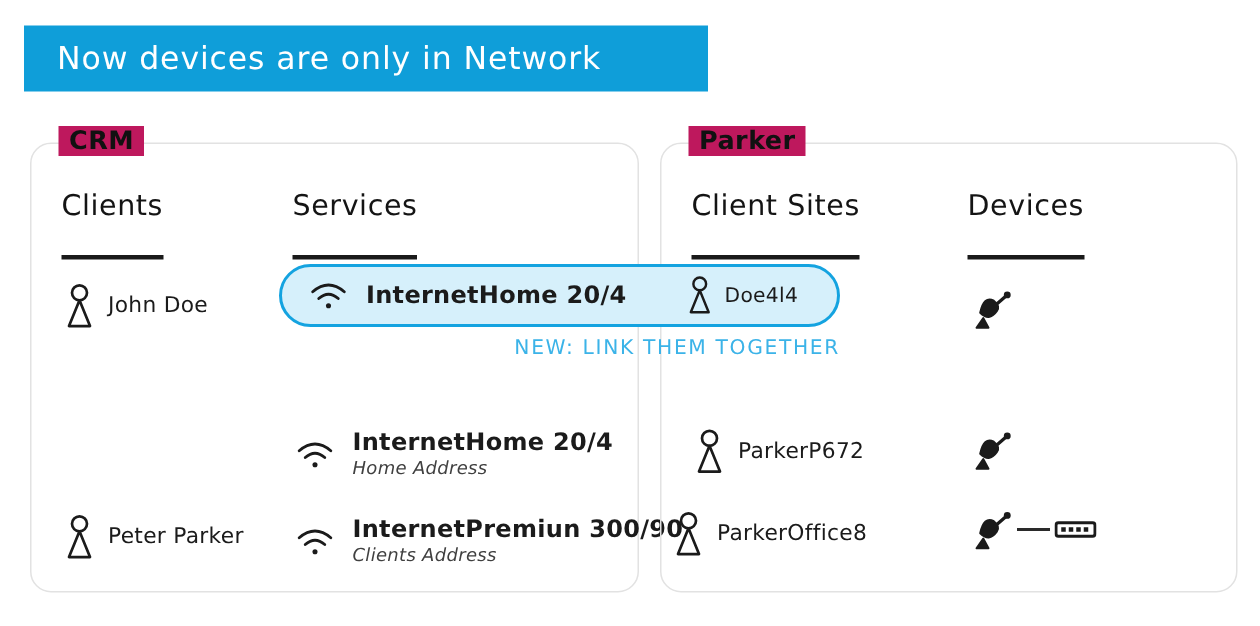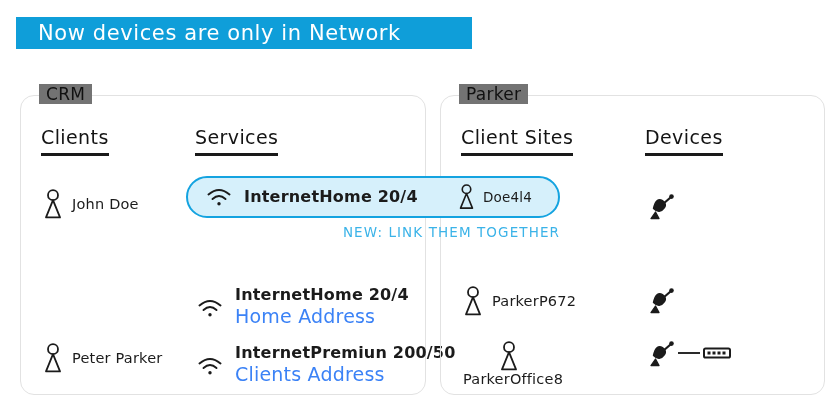--- a/index.html
+++ b/index.html
@@ -15,21 +15,21 @@
     color: #1b1b1b;
     overflow: hidden;
   }
 
   
   .banner {
     position: absolute;
     left: 16px;
     top: 17px;
     width: 456px;
-    height: 32px;
+    height: 44px;
     background: #0f9ed9;
     display: flex;
     align-items: center;
     padding-left: 22px;
     box-sizing: border-box;
   }
   .banner-text {
     color: #ffffff;
     font-size: 21px;
     letter-spacing: 0.6px;
@@ -53,41 +53,41 @@
     height: 300px;
     background: transparent;
   }
   .panel-crm  { left: 20px;  width: 406px; }
   .panel-net  { left: 440px; width: 385px; }
 
   .panel-legend {
     position: absolute;
     top: -12px;
     left: 18px;
-    background: #737373;
+    background: #be185d;
     padding: 0 7px;
     font-size: 17px;
-    font-weight: 400;
+    font-weight: 700;
     color: #111111;
     letter-spacing: 0.3px;
     white-space: nowrap;
   }
 
   
   .cols {
     position: absolute;
     left: 0; top: 0; right: 0; bottom: 0;
   }
   .col-head {
     position: absolute;
     font-size: 19px;
     color: #141414;
     letter-spacing: 0.4px;
     white-space: nowrap;
-    padding-bottom: 5px;
+    padding-bottom: 22px;
     border-bottom: 3px solid #1a1a1a;
   }
 
   
   .h-clients     { left: 20px;  top: 30px; }
   .h-services    { left: 174px; top: 30px; }
   .h-clientsites { left: 20px;  top: 30px; }
   .h-devices     { left: 204px; top: 30px; }
 
   
@@ -103,24 +103,25 @@
     letter-spacing: 0.2px;
   }
   .svc-title {
     font-size: 16px;
     color: #1b1b1b;
     letter-spacing: 0.2px;
     line-height: 1.15;
     font-weight: bold;
   }
   .svc-sub {
-    font-size: 19px;
-    color: #3b82f6;
+    font-size: 12px;
+    color: #404040;
     letter-spacing: 0.2px;
     line-height: 1.35;
+    font-style: italic;
   }
   .svc-stack { display: flex; flex-direction: column; }
 
   
   .ico { display: inline-block; flex: 0 0 auto; }
   .ico svg { display: block; }
 
   .person-ico { width: 20px; height: 30px; margin-right: 9px; }
   .person-ico-sm { width: 17px; height: 26px; margin-right: 8px; }
   .wifi-ico { width: 26px; height: 20px; margin-right: 12px; }
@@ -230,21 +231,21 @@
 
       <div class="cell" style="left:176px; top:248px;">
         <span class="ico wifi-ico">
           <svg viewBox="0 0 26 20">
               <path d="M2.5 7.5 Q13 -1.5 23.5 7.5" fill="none" stroke="#1b1b1b" stroke-width="1.9" stroke-linecap="round"></path>
               <path d="M6.5 12 Q13 6.2 19.5 12" fill="none" stroke="#1b1b1b" stroke-width="1.9" stroke-linecap="round"></path>
               <circle cx="13" cy="16.8" r="1.7" fill="#1b1b1b"></circle>
             </svg>
         </span>
         <span class="svc-stack">
-          <span class="svc-title">InternetPremiun 200/50</span>
+          <span class="svc-title">InternetPremiun 300/90</span>
           <span class="svc-sub">Clients Address</span>
         </span>
       </div>
     </div>
   </div>
 
   <div class="panel panel-net">
     <div class="panel-legend">Parker</div>
 
     <div class="cols">
@@ -254,21 +255,21 @@
       <div class="cell" style="left:22px; top:190px;">
         <span class="ico person-ico">
           <svg viewBox="0 0 20 30">
               <circle cx="10" cy="6.2" r="5" fill="none" stroke="#1b1b1b" stroke-width="1.8"></circle>
               <path d="M10 11.2 L3 28.4 H17 Z" fill="none" stroke="#1b1b1b" stroke-width="1.8" stroke-linejoin="round"></path>
             </svg>
         </span>
         <span class="name-text">ParkerP672</span>
       </div>
 
-      <div class="cell" style="left:22px; top:245px;flex-direction:column;">
+      <div class="cell" style="left:8px; top:245px;">
         <span class="ico person-ico">
           <svg viewBox="0 0 20 30">
               <circle cx="10" cy="6.2" r="5" fill="none" stroke="#1b1b1b" stroke-width="1.8"></circle>
               <path d="M10 11.2 L3 28.4 H17 Z" fill="none" stroke="#1b1b1b" stroke-width="1.8" stroke-linejoin="round"></path>
             </svg>
         </span>
         <span class="name-text">ParkerOffice8</span>
       </div>
 
       <div class="cell" style="left:206px; top:96px;">

